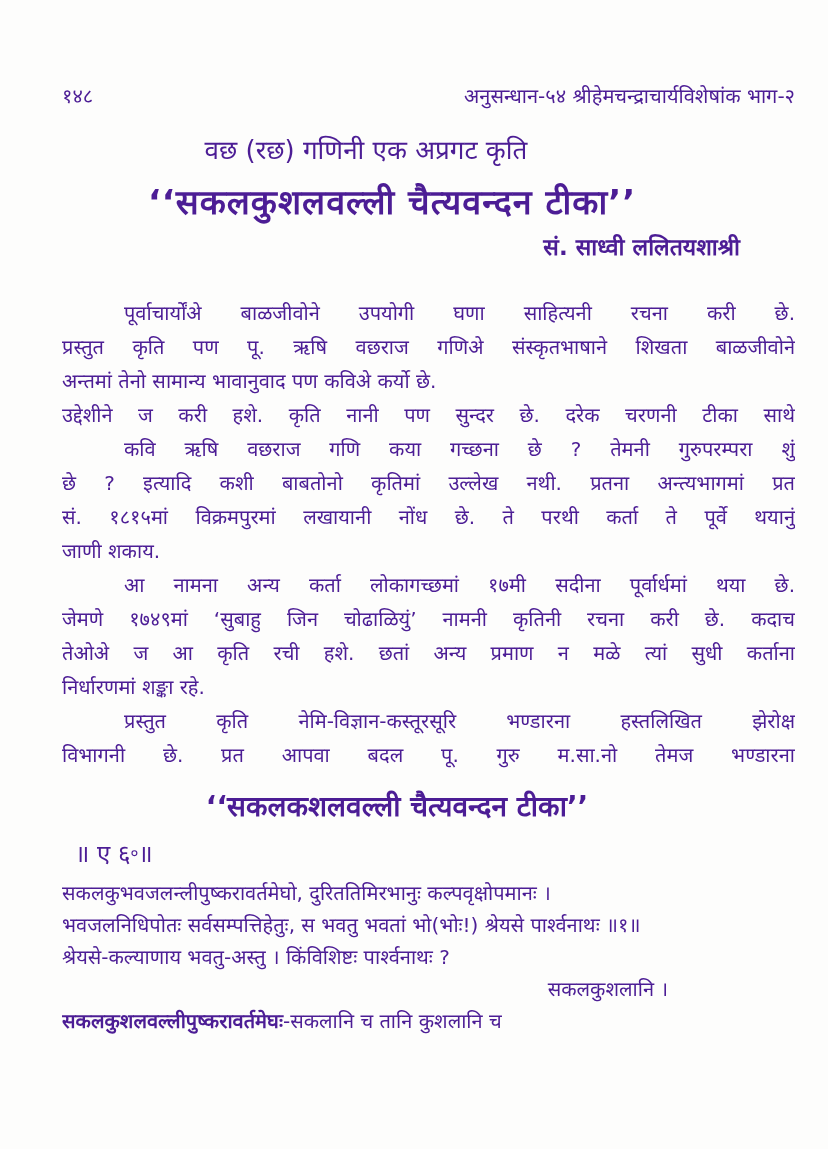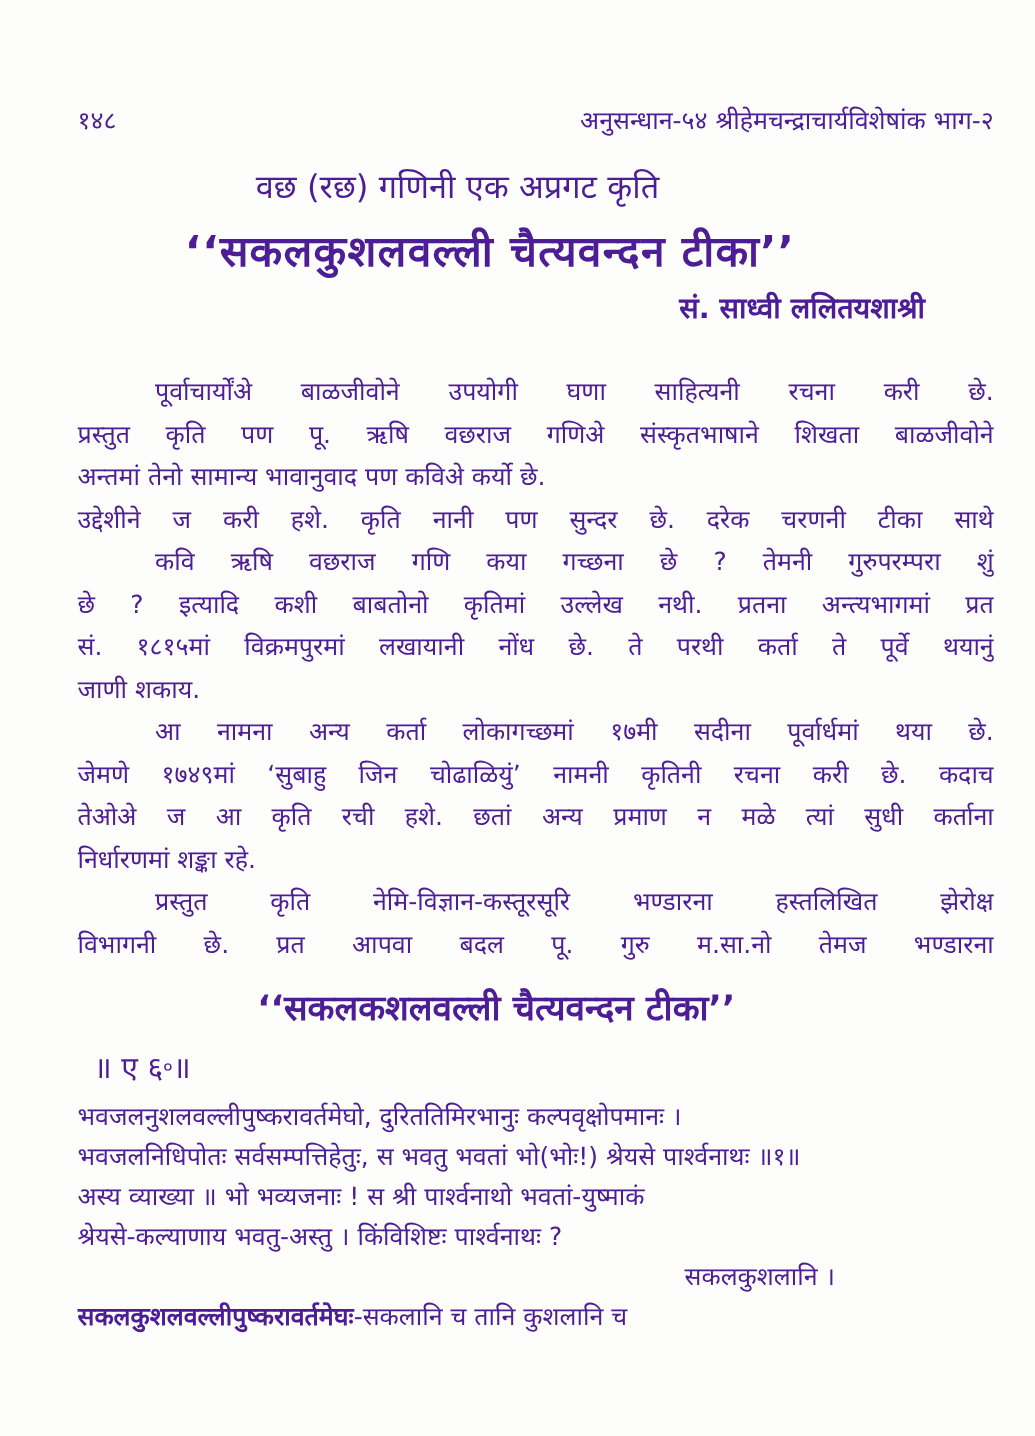--- a/index.html
+++ b/index.html
@@ -85,23 +85,22 @@
     </div>
   </div>
 
   <div class="sec-heading">‘‘सकलकशलवल्ली चैत्यवन्दन टीका’’</div>
 
   <div class="invocation">
     <span>॥ ए ६</span><span class="inv-circle">०</span><span>॥</span>
   </div>
 
   <div class="verse">
-    <div class="vline">भवजलनुशलवल्लीपुष्करावर्तमेघो, दुरिततिमिरभानुः कल्पवृक्षोपमानः ।</div>
+    <div class="vline">सकलकुभवजलन्लीपुष्करावर्तमेघो, दुरिततिमिरभानुः कल्पवृक्षोपमानः ।</div>
     <div class="vline">भवजलनिधिपोतः सर्वसम्पत्तिहेतुः, स भवतु भवतां भो(भोः!) श्रेयसे पार्श्वनाथः ॥१॥</div>
-    <div class="vline">अस्य व्याख्या ॥ भो भव्यजनाः ! स श्री पार्श्वनाथो भवतां-युष्माकं</div>
     <div class="vline">श्रेयसे-कल्याणाय भवतु-अस्तु । किंविशिष्टः पार्श्वनाथः ?</div>
     <div class="vline v-right">सकलकुशलानि ।</div>
     <div class="vline">
       <span class="bold">सकलकुशलवल्लीपुष्करावर्तमेघः</span><span>-सकलानि च तानि कुशलानि च</span>
     </div>
   </div>
 
 </div>
 
 </body></html>

